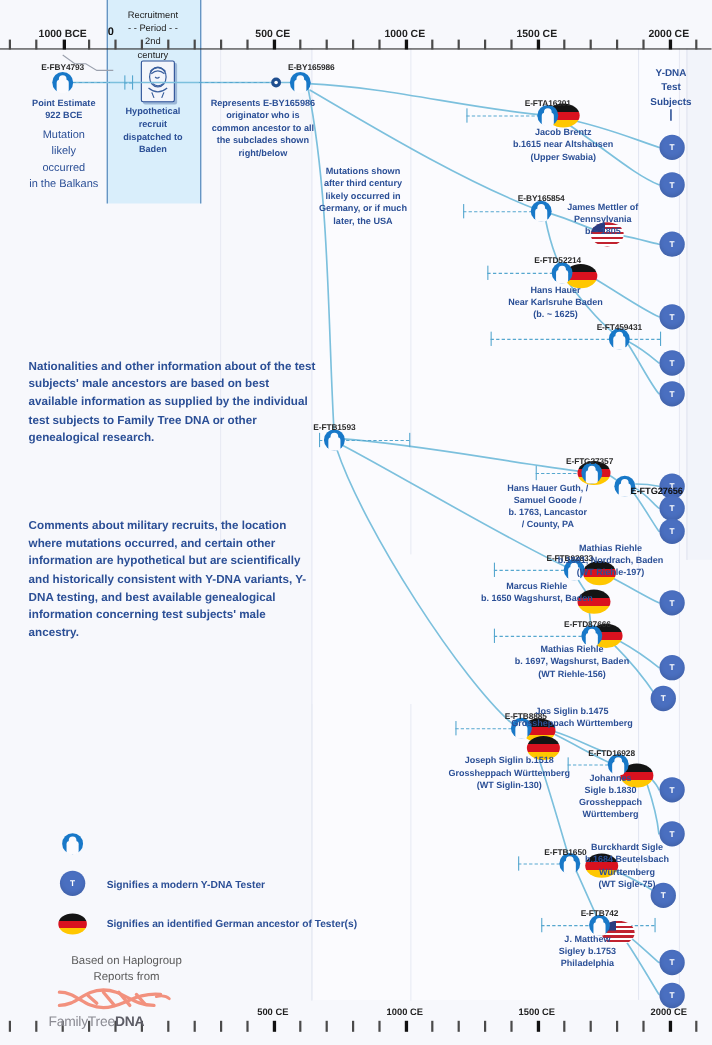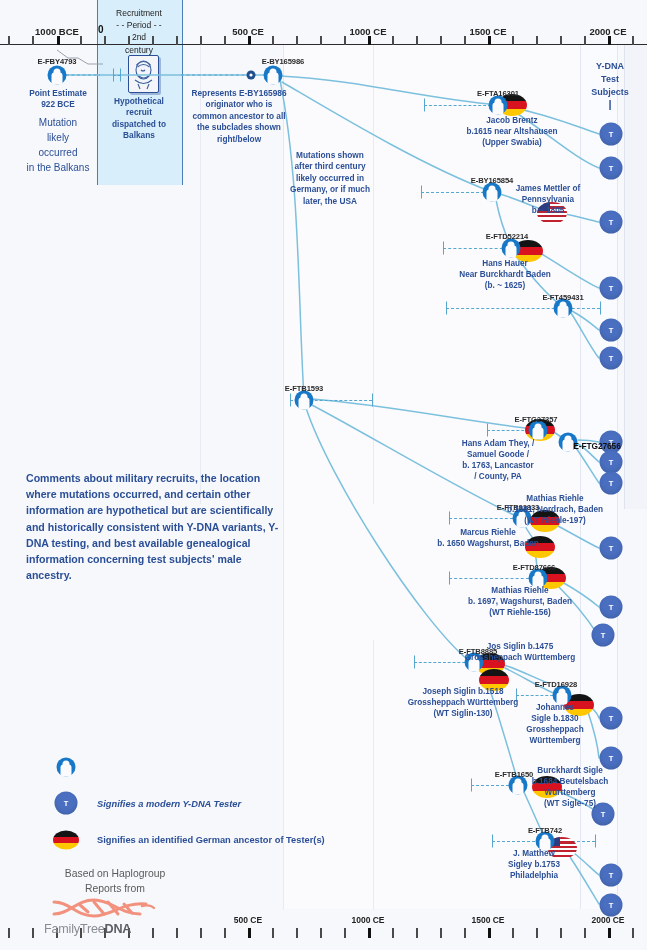--- a/index.html
+++ b/index.html
@@ -250,21 +250,21 @@
         <path d="M12 14 q2 2 4 0"></path>
         <path d="M6 24 Q14.5 31 23 24"></path>
         <path d="M9 28 l2 5 M20 28 l-2 5"></path>
       </g>
     </svg>
   </div>
   <div class="note" style="left:97px;top:96px;width:84px;">
     <div>Hypothetical</div>
     <div>recruit</div>
     <div>dispatched to</div>
-    <div>Balkans</div>
+    <div>Baden</div>
   </div>
 
 
   <div class="ydna-head" style="left:580px;top:60px;">
     <div>Y-DNA</div>
     <div>Test</div>
     <div>Subjects</div>
     <div style="font-size:11px;line-height:11px;">|</div>
   </div>
 
@@ -519,25 +519,25 @@
         <div>b.1615 near Altshausen</div>
         <div>(Upper Swabia)</div>
       </div>
       <div class="plabel" style="left: 468px; top: 183px; width: 160px;">
         <div>James Mettler of</div>
         <div>Pennsylvania</div>
         <div>b.~ 1805</div>
       </div>
       <div class="plabel" style="left: 425px; top: 258px; width: 160px;">
         <div>Hans Hauer</div>
-        <div>Near Burckhardt Baden</div>
+        <div>Near Karlsruhe Baden</div>
         <div>(b. ~ 1625)</div>
       </div>
       <div class="plabel" style="left: 418px; top: 438px; width: 160px;">
-        <div>Hans Adam They,   /</div>
+        <div>Hans Hauer Guth,   /</div>
         <div>Samuel Goode /</div>
         <div>b. 1763, Lancastor</div>
         <div>/   County, PA</div>
       </div>
       <div class="plabel" style="left: 475px; top: 493px; width: 160px;">
         <div>Mathias Riehle</div>
         <div>b.1681, Nordrach, Baden</div>
         <div>(WT Riehle-197)</div>
       </div>
       <div class="plabel" style="left: 408px; top: 527px; width: 160px;">
@@ -597,30 +597,31 @@
   </div>
 
   <div class="note" style="left:287px;top:150px;width:86px;">
     <div>Mutations shown</div>
     <div>after third century</div>
     <div>likely occurred in</div>
     <div>Germany, or if much</div>
     <div>later, the USA</div>
   </div>
 
+  <div class="narr" style="left:26px;top:325px;width:262px;">Nationalities and other information about of the test subjects' male ancestors are based on best available information as supplied by the individual test subjects to Family Tree DNA or other genealogical research.</div>
   <div class="narr" style="left:26px;top:470px;width:262px;">Comments about military recruits, the location where mutations occurred, and certain other information are hypothetical but are scientifically and historically consistent with Y-DNA variants, Y-DNA testing, and best available genealogical information concerning test subjects' male ancestry.</div>
 
   <div class="node-u" style="left:66px;top:767px;">
     <div class="ring"></div>
       <div class="cut"></div>
       <div class="inner"></div>
   </div>
 
   <div class="node-t" style="left:66px;top:803px;">T</div>
-  <div class="legend-txt" style="left:97px;top:797px;font-style:italic;">Signifies a modern Y-DNA Tester</div>
+  <div class="legend-txt" style="left:97px;top:797px;">Signifies a modern Y-DNA Tester</div>
 
   <div class="flag de small" style="left:66px;top:840px;"></div>
   <div class="legend-txt" style="left:97px;top:833px;">Signifies an identified German ancestor of Tester(s)</div>
 
   <div class="ftdna-cap" style="left:30px;top:866px;width:170px;">
     <div>Based on Haplogroup</div>
     <div>Reports from</div>
   </div>
   <svg style="position:absolute;left:50px;top:896px;" width="110" height="24" viewBox="0 0 110 24">
     <g stroke="#f2917e" stroke-width="3" fill="none" stroke-linecap="round">

